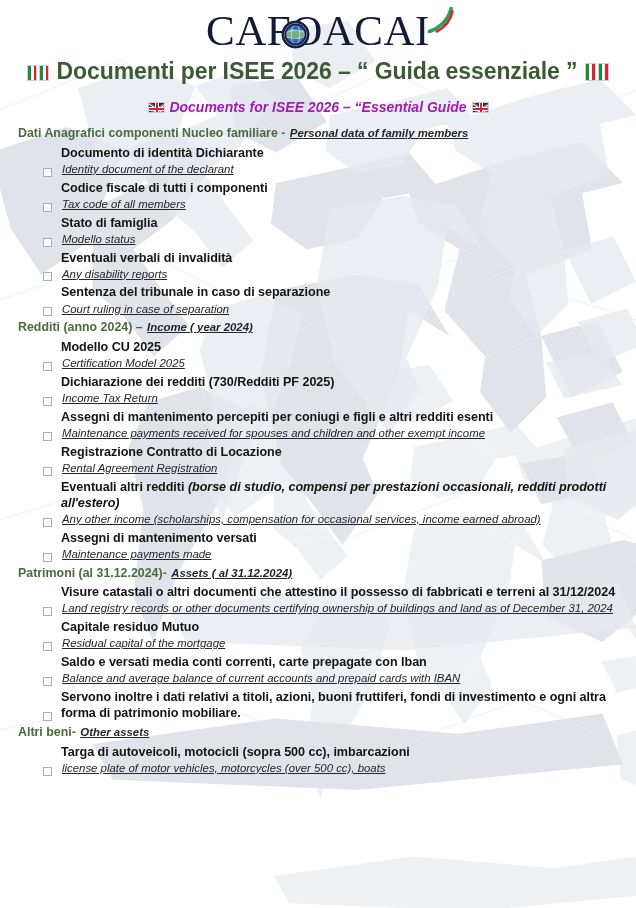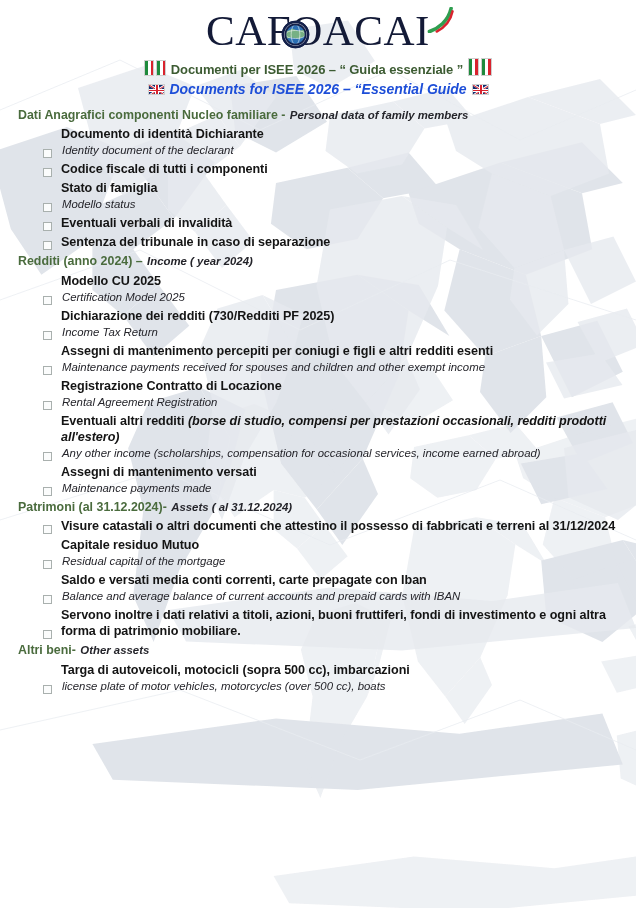--- a/index.html
+++ b/index.html
@@ -56,35 +56,35 @@
     width:29px;height:29px;
     border-radius:50%;
   }
   .logo-swoosh{
     position:absolute;
     right:-26px;top:-2px;
     width:30px;height:26px;
   }
 
   .title-it{
-    font-size:13px;
+    font-size:23px;
     font-weight:bold;
     color:#3c5b32;
     letter-spacing:-.1px;
     line-height:1.15;
     margin-top:2px;
     white-space:nowrap;
   }
   .title-en{
     font-size:14px;
     font-weight:bold;
     font-style:italic;
-    color:#1d4ed8;
+    color:#a21caf;
     line-height:1.2;
-    margin-top:3px;
+    margin-top:15px;
     white-space:nowrap;
   }
 
   
   .flag{
     display:inline-block;
     vertical-align:-2px;
     margin:0 1px;
     border:.5px solid #cfcfcf;
     box-sizing:border-box;
@@ -145,20 +145,21 @@
     letter-spacing:-.05px;
   }
   .it .paren{font-style:italic;}
   .en{
     font-size:11.4px;
     font-style:italic;
     color:#24242a;
     line-height:1.3;
     margin-top:1px;
     margin-left:1px;
+    text-decoration:underline;
   }
 </style>
 </head>
 <body>
 
 <div id="bg-watermark">
   <svg viewBox="0 0 636 908" preserveAspectRatio="xMidYMid slice" aria-hidden="true">
     <defs>
       <g id="polyworld">
 
@@ -264,39 +265,42 @@
         <span class="cbox"></span>
         <div class="item-body">
           <div class="it"><span>Documento di identità Dichiarante</span></div>
           <div class="en">Identity document of the declarant</div>
         </div>
       </div>
       <div class="item">
         <span class="cbox"></span>
         <div class="item-body">
           <div class="it"><span>Codice fiscale di tutti i componenti</span></div>
+          <div class="en">Tax code of all members</div>
         </div>
       </div>
       <div class="item">
         <span class="cbox"></span>
         <div class="item-body">
           <div class="it"><span>Stato di famiglia</span></div>
           <div class="en">Modello status</div>
         </div>
       </div>
       <div class="item">
         <span class="cbox"></span>
         <div class="item-body">
           <div class="it"><span>Eventuali verbali di invalidità</span></div>
+          <div class="en">Any disability reports</div>
         </div>
       </div>
       <div class="item">
         <span class="cbox"></span>
         <div class="item-body">
           <div class="it"><span>Sentenza del tribunale in caso di separazione</span></div>
+          <div class="en">Court ruling in case of separation</div>
         </div>
       </div>
       <div class="section-head"><span>Redditi (anno 2024) – </span><span class="en">Income ( year 2024)</span></div>
       <div class="item">
         <span class="cbox"></span>
         <div class="item-body">
           <div class="it"><span>Modello CU 2025</span></div>
           <div class="en">Certification Model 2025</div>
         </div>
       </div>
@@ -333,20 +337,21 @@
         <div class="item-body">
           <div class="it"><span>Assegni di mantenimento versati</span></div>
           <div class="en">Maintenance payments made</div>
         </div>
       </div>
       <div class="section-head"><span>Patrimoni (al 31.12.2024)- </span><span class="en">Assets ( al 31.12.2024)</span></div>
       <div class="item">
         <span class="cbox"></span>
         <div class="item-body">
           <div class="it"><span>Visure catastali o altri documenti che attestino il possesso di fabbricati e terreni al 31/12/2024</span></div>
+          <div class="en">Land registry records or other documents certifying ownership of buildings and land as of December 31, 2024</div>
         </div>
       </div>
       <div class="item">
         <span class="cbox"></span>
         <div class="item-body">
           <div class="it"><span>Capitale residuo Mutuo</span></div>
           <div class="en">Residual capital of the mortgage</div>
         </div>
       </div>
       <div class="item">

